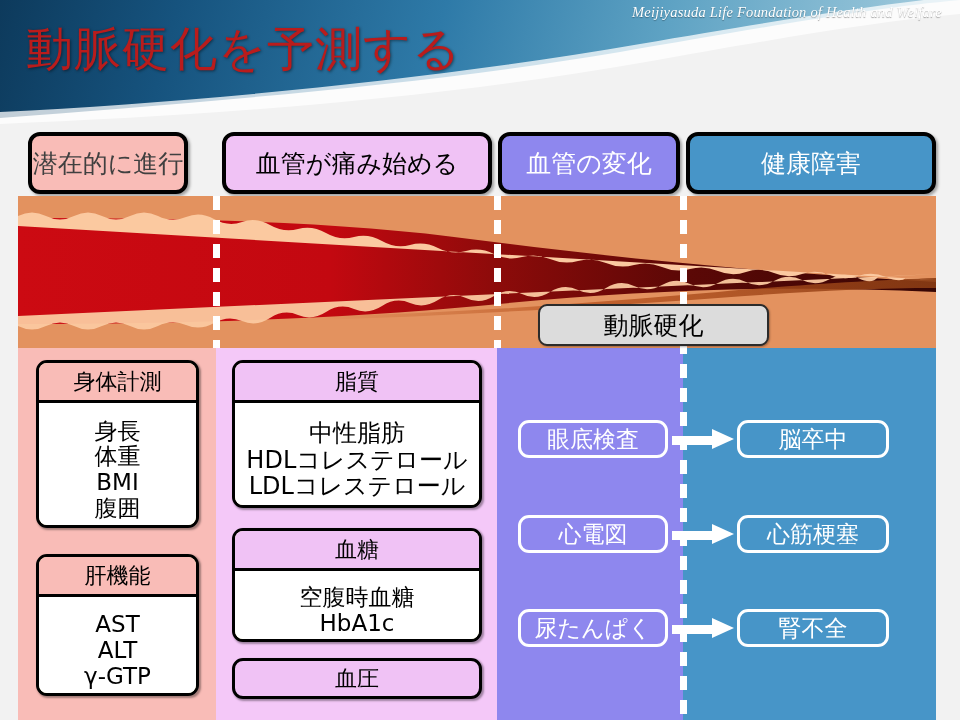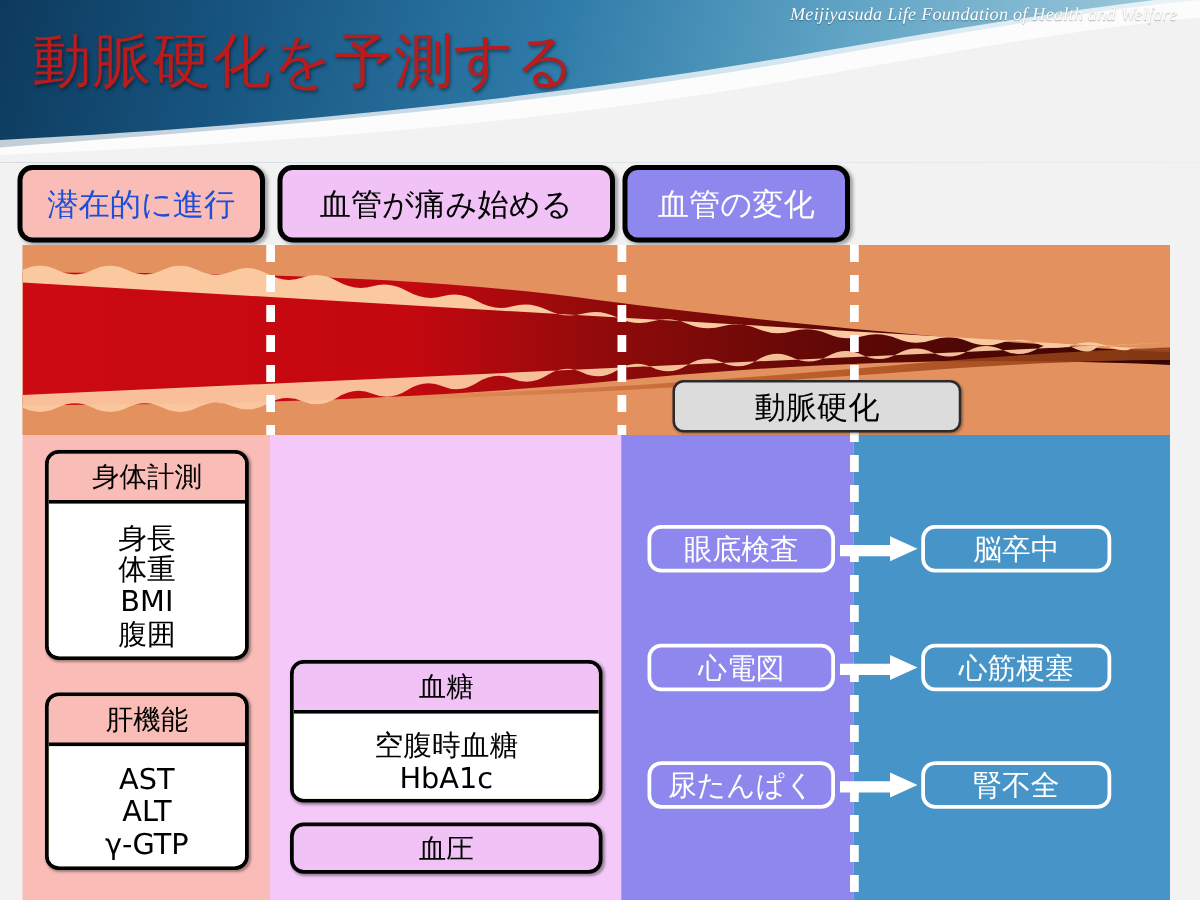--- a/index.html
+++ b/index.html
@@ -34,21 +34,21 @@
   
   .stage{
     position:absolute;top:132px;height:62px;
     border:4px solid #000;border-radius:12px;
     box-sizing:border-box;
     display:flex;align-items:center;justify-content:center;
     font-size:25px;white-space:nowrap;
     font-family:"DejaVu Sans","Liberation Sans",sans-serif;
     box-shadow:2px 2px 3px rgba(0,0,0,.35);
   }
-  .stage.s1{left:14px;width:198px;background:#f9bcb7;color:#1d4ed8;}
+  .stage.s1{left:28px;width:160px;background:#f9bcb7;color:#404040;}
   .stage.s2{left:222px;width:270px;background:#f0c2f5;color:#000;}
   .stage.s3{left:498px;width:182px;background:#8e87ee;color:#fff;}
   .stage.s4{left:686px;width:250px;background:#4795c8;color:#fff;}
 
   
   .artery{position:absolute;left:18px;top:196px;width:918px;height:152px;overflow:hidden;background:#e3925f;}
 
   
   .col{position:absolute;top:348px;height:372px;}
   .col.c1{left:18px;width:198px;background:#f9bcb7;}
@@ -134,20 +134,21 @@
       <path d="M0,112 C200,102 430,80 640,44 C780,20 880,4 960,-4 L960,14 C870,22 770,40 646,62 C432,100 200,116 0,124 Z" fill="#ffffff" opacity="0.75"></path>
       <path d="M0,132 C200,122 430,100 640,64 C780,40 880,24 960,16 L960,132 Z" fill="#e8e8e8" opacity="0.0"></path>
     </svg>
     <div class="org-name">Meijiyasuda Life  Foundation of Health and Welfare</div>
     <div class="slide-title">動脈硬化を予測する</div>
   </div>
 
   <div class="stage s1">潜在的に進行</div>
   <div class="stage s2">血管が痛み始める</div>
   <div class="stage s3">血管の変化</div>
+  <div class="stage s4">健康障害</div>
 
   <div class="artery">
     <svg width="918" height="152" viewBox="0 0 918 152">
       <defs>
         <linearGradient id="lumenGrad" x1="0" y1="0" x2="1" y2="0">
           <stop offset="0%" stop-color="#cc0a12"></stop>
           <stop offset="34%" stop-color="#c30810"></stop>
           <stop offset="52%" stop-color="#8d0b0a"></stop>
           <stop offset="72%" stop-color="#5d0806"></stop>
           <stop offset="100%" stop-color="#360604"></stop>
@@ -200,20 +201,28 @@
 
   <div class="card" id="card-liver">
     <div class="card-head pink">肝機能</div>
     <div class="card-body">
       <span>AST</span>
       <span>ALT</span>
       <span>γ-GTP</span>
     </div>
   </div>
 
+  <div class="card" id="card-lipid">
+    <div class="card-head violet">脂質</div>
+    <div class="card-body">
+      <span>中性脂肪</span>
+      <span>HDLコレステロール</span>
+      <span>LDLコレステロール</span>
+    </div>
+  </div>
 
   <div class="card" id="card-glucose">
     <div class="card-head violet">血糖</div>
     <div class="card-body">
       <span>空腹時血糖</span>
       <span>HbA1c</span>
     </div>
   </div>
 
   <div class="solo" id="box-bp">血圧</div>

